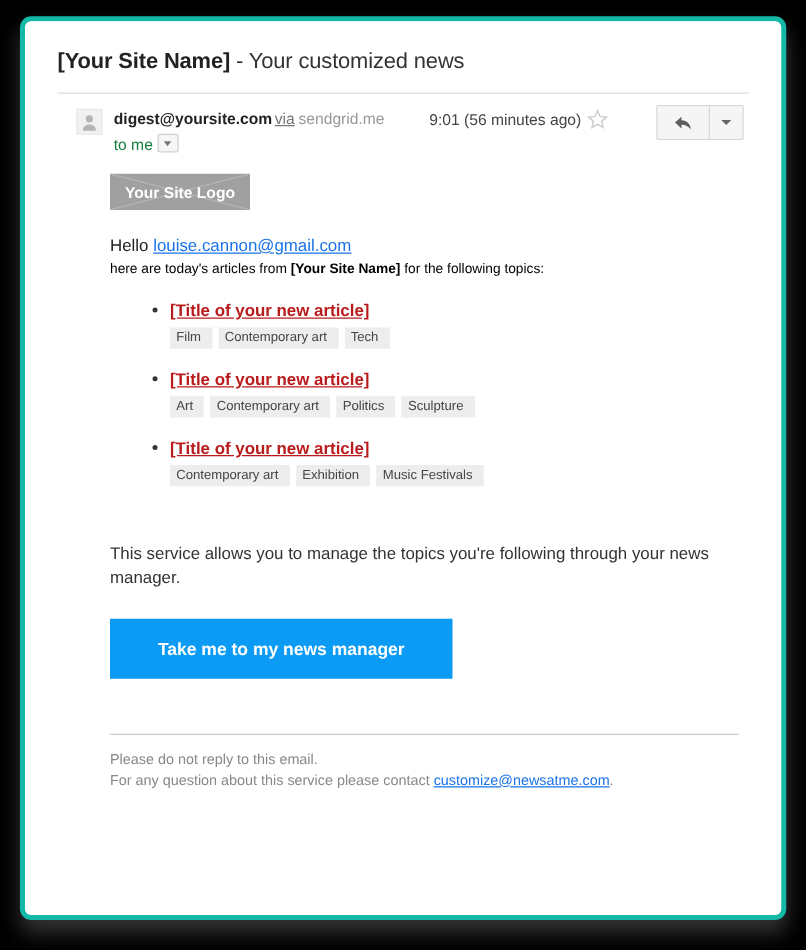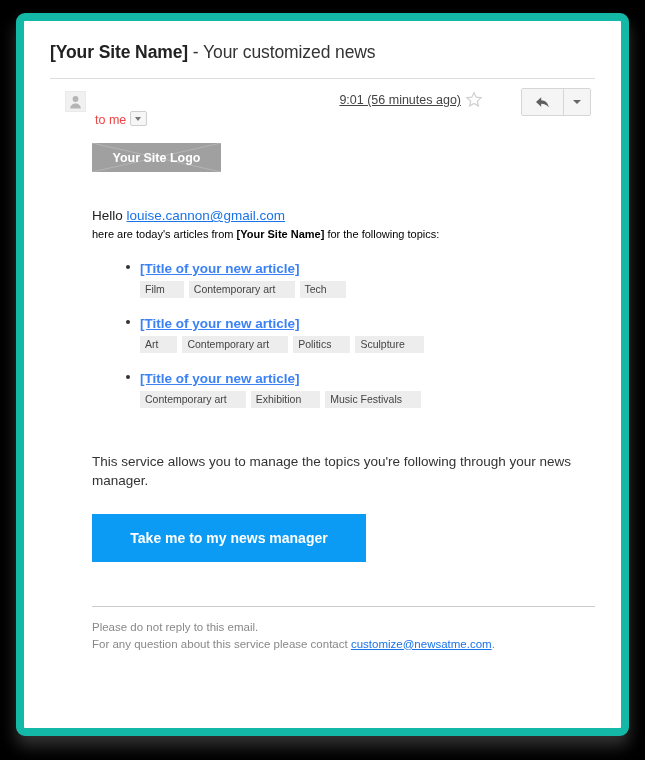--- a/index.html
+++ b/index.html
@@ -15,21 +15,21 @@
   }
 
   
   .frame {
     position: absolute;
     left: 16px;
     top: 13px;
     width: 613px;
     height: 723px;
     background: #ffffff;
-    border: 8px solid #14b8a6;
+    border: 4px solid #14b8a6;
     border-radius: 9px;
     box-sizing: border-box;
     box-shadow: 0 10px 16px rgba(255,255,255,0.20);
     overflow: hidden;
   }
   .card-inner {
     position: absolute;
     inset: 0;
     background: #ffffff;
     border-radius: 5px;
@@ -80,21 +80,21 @@
   }
   .sender-email { font-weight: bold; color: #222222; }
   .via { color: #777777; text-decoration: underline; margin-left: 2px; }
   .domain-gray { color: #999999; margin-left: 3px; }
 
   .to-me {
     position: absolute;
     left: 45px;
     top: 20px;
     font-size: 12.5px;
-    color: #ef4444;
+    color: #15803d;
     white-space: nowrap;
   }
   .caret-box {
     display: inline-block;
     width: 15px;
     height: 13px;
     border: 1px solid #cfcfcf;
     background: #f6f6f6;
     border-radius: 2px;
     vertical-align: -2px;
@@ -109,21 +109,20 @@
     border-right: 3.5px solid transparent;
     border-top: 4px solid #777777;
   }
 
   .timestamp {
     position: absolute;
     right: 160px;
     top: 2px;
     font-size: 12.5px;
     color: #444444;
-    text-decoration: underline;
     white-space: nowrap;
   }
   .star {
     position: absolute;
     right: 138px;
     top: 0px;
     width: 18px;
     height: 18px;
   }
   .btn-group {
@@ -153,27 +152,27 @@
   }
 
   
   .body {
     margin: 12px 0 0 68px;
     width: 520px;
   }
 
   .logo {
     position: relative;
-    width: 129px;
+    width: 112px;
     height: 29px;
     background: #a0a0a0;
     display: flex;
     align-items: center;
     justify-content: center;
-    margin-bottom: 36px;
+    margin-bottom: 21px;
   }
   .logo-text {
     font-size: 12.5px;
     font-weight: bold;
     color: #ffffff;
     position: relative;
     z-index: 2;
   }
   .logo .x1, .logo .x2 {
     position: absolute;
@@ -213,34 +212,34 @@
     position: absolute;
     left: 34px;
     top: 6px;
     width: 4px; height: 4px;
     border-radius: 50%;
     background: #333333;
   }
   .article-title {
     font-size: 13.5px;
     font-weight: bold;
-    color: #3b82f6;
+    color: #b91c1c;
     display: inline-block;
   }
   .tags {
     margin-top: 4px;
     display: flex;
     flex-wrap: wrap;
     gap: 5px;
   }
   .tag {
     background: #ededed;
     color: #444444;
     font-size: 10.5px;
-    padding: 2px 19px 3px 5px;
+    padding: 2px 9px 3px 5px;
     white-space: nowrap;
   }
 
   
   .promo {
     margin-top: 44px;
   }
   .promo-head {
     font-size: 13.5px;
     font-weight: bold;
@@ -299,20 +298,23 @@
     <div class="subject-divider"></div>
 
     <div class="sender-row">
       <div class="avatar">
         <svg width="13" height="14" viewBox="0 0 13 14">
           <circle cx="6.5" cy="4" r="2.9" fill="#b5b5b5"></circle>
           <path d="M1.2 13.5c0-3 2.4-5 5.3-5s5.3 2 5.3 5z" fill="#b5b5b5"></path>
         </svg>
       </div>
 
+      <div class="sender-text">
+        <span class="sender-email">digest@yoursite.com</span><span class="via">via</span><span class="domain-gray">sendgrid.me</span>
+      </div>
 
       <div class="to-me">
         <span>to me</span><span class="caret-box"></span>
       </div>
 
       <div class="timestamp">9:01 (56 minutes ago)</div>
 
       <div class="star">
         <svg width="18" height="18" viewBox="0 0 18 18">
           <path d="M9 1.6l2.1 4.6 5 .5-3.8 3.4 1.1 4.9L9 12.4l-4.4 2.6 1.1-4.9L1.9 6.7l5-.5z" fill="none" stroke="#cfcfcf" stroke-width="1.2"></path>

